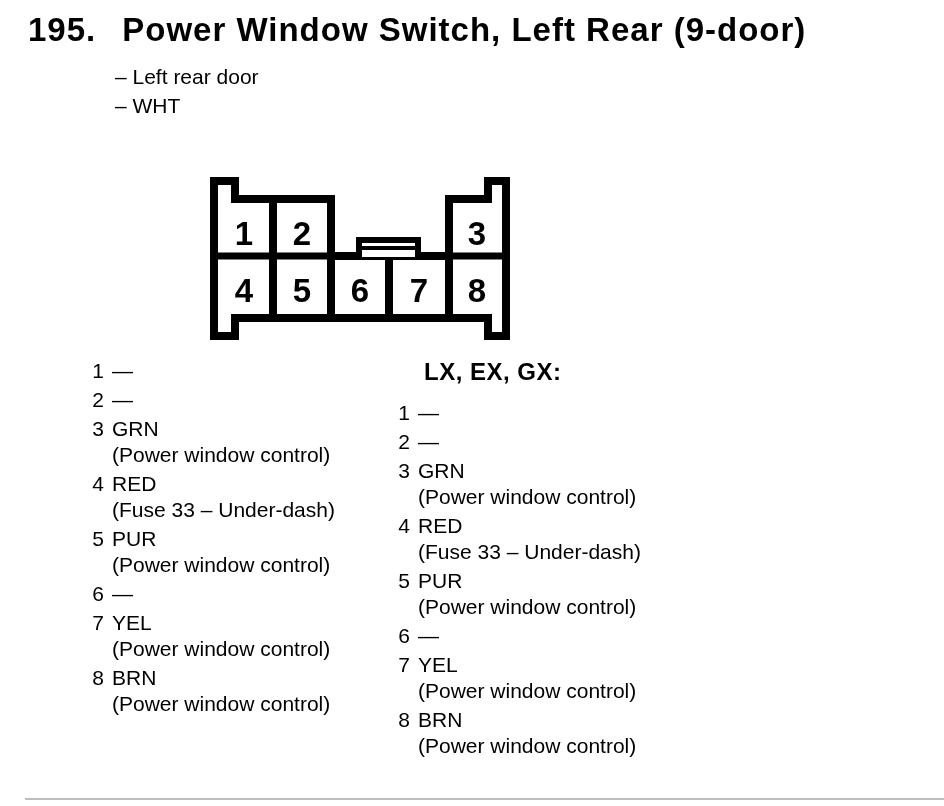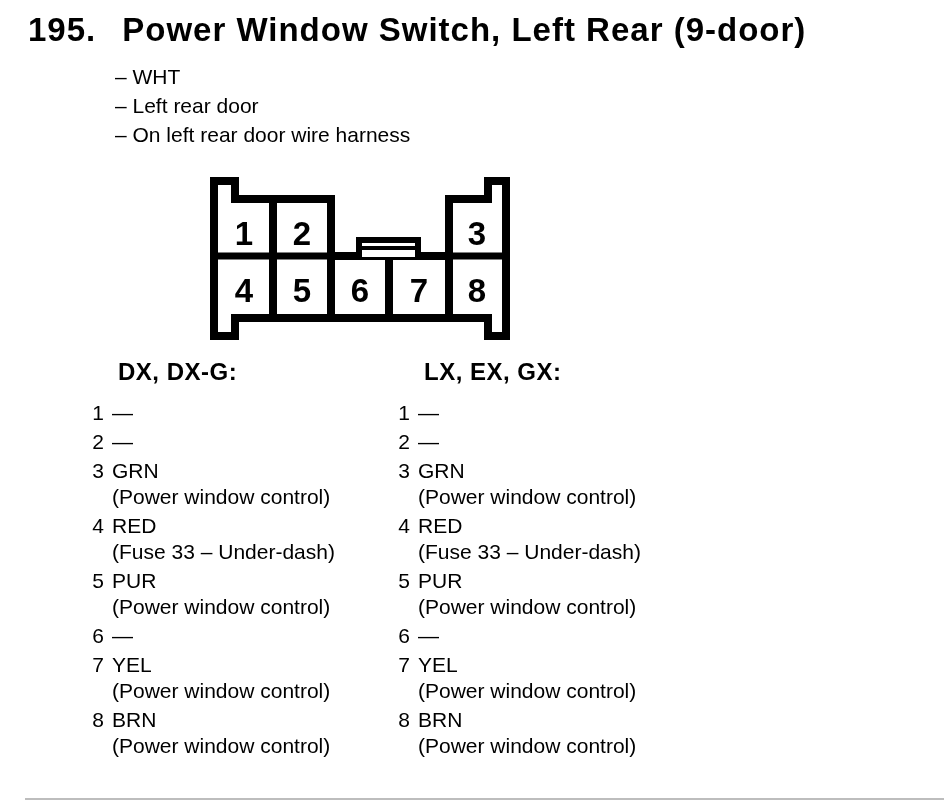--- a/index.html
+++ b/index.html
@@ -42,23 +42,22 @@
 </style>
 </head>
 <body>
 
 <div class="title">
   <span>195.</span>
   <span>Power Window Switch, Left Rear (9-door)</span>
 </div>
 
 <div class="notes">
+  <span class="note">– Left rear door</span>
   <span class="note">– WHT</span>
-  <span class="note">– Left rear door</span>
-  <span class="note">– On left rear door wire harness</span>
 </div>
 
 <svg class="connector" width="320" height="172" viewBox="200 172 320 172">
   <path d="M214 181 H235 V199 H331 V256 H449 V199 H488 V181 H506 V336 H488 V318 H235 V336 H214 Z" fill="#ffffff" stroke="#000000" stroke-width="8" stroke-linejoin="miter"></path>
   <line x1="273" y1="199" x2="273" y2="318" stroke="#000000" stroke-width="8"></line>
   <line x1="331" y1="199" x2="331" y2="318" stroke="#000000" stroke-width="8"></line>
   <line x1="389" y1="256" x2="389" y2="318" stroke="#000000" stroke-width="8"></line>
   <line x1="449" y1="256" x2="449" y2="318" stroke="#000000" stroke-width="8"></line>
   <line x1="214" y1="256" x2="506" y2="256" stroke="#000000" stroke-width="7"></line>
   <path d="M359 257 V240 H418 V257" fill="#ffffff" stroke="#000000" stroke-width="6"></path>
@@ -68,21 +67,20 @@
   <text x="302" y="245" text-anchor="middle">2</text>
   <text x="477" y="245" text-anchor="middle">3</text>
   <text x="244" y="302" text-anchor="middle">4</text>
   <text x="302" y="302" text-anchor="middle">5</text>
   <text x="360" y="302" text-anchor="middle">6</text>
   <text x="419" y="302" text-anchor="middle">7</text>
   <text x="477" y="302" text-anchor="middle">8</text>
 </svg>
 
 <div class="col col-1">
-  <div class="col-heading">DX, DX-G:</div>
 
   <div class="pin-row">
     <span class="pin-num">1</span>
     <span class="pin-text">
         <span class="pin-wire">—</span>
       </span>
   </div>
   <div class="pin-row">
     <span class="pin-num">2</span>
     <span class="pin-text">

